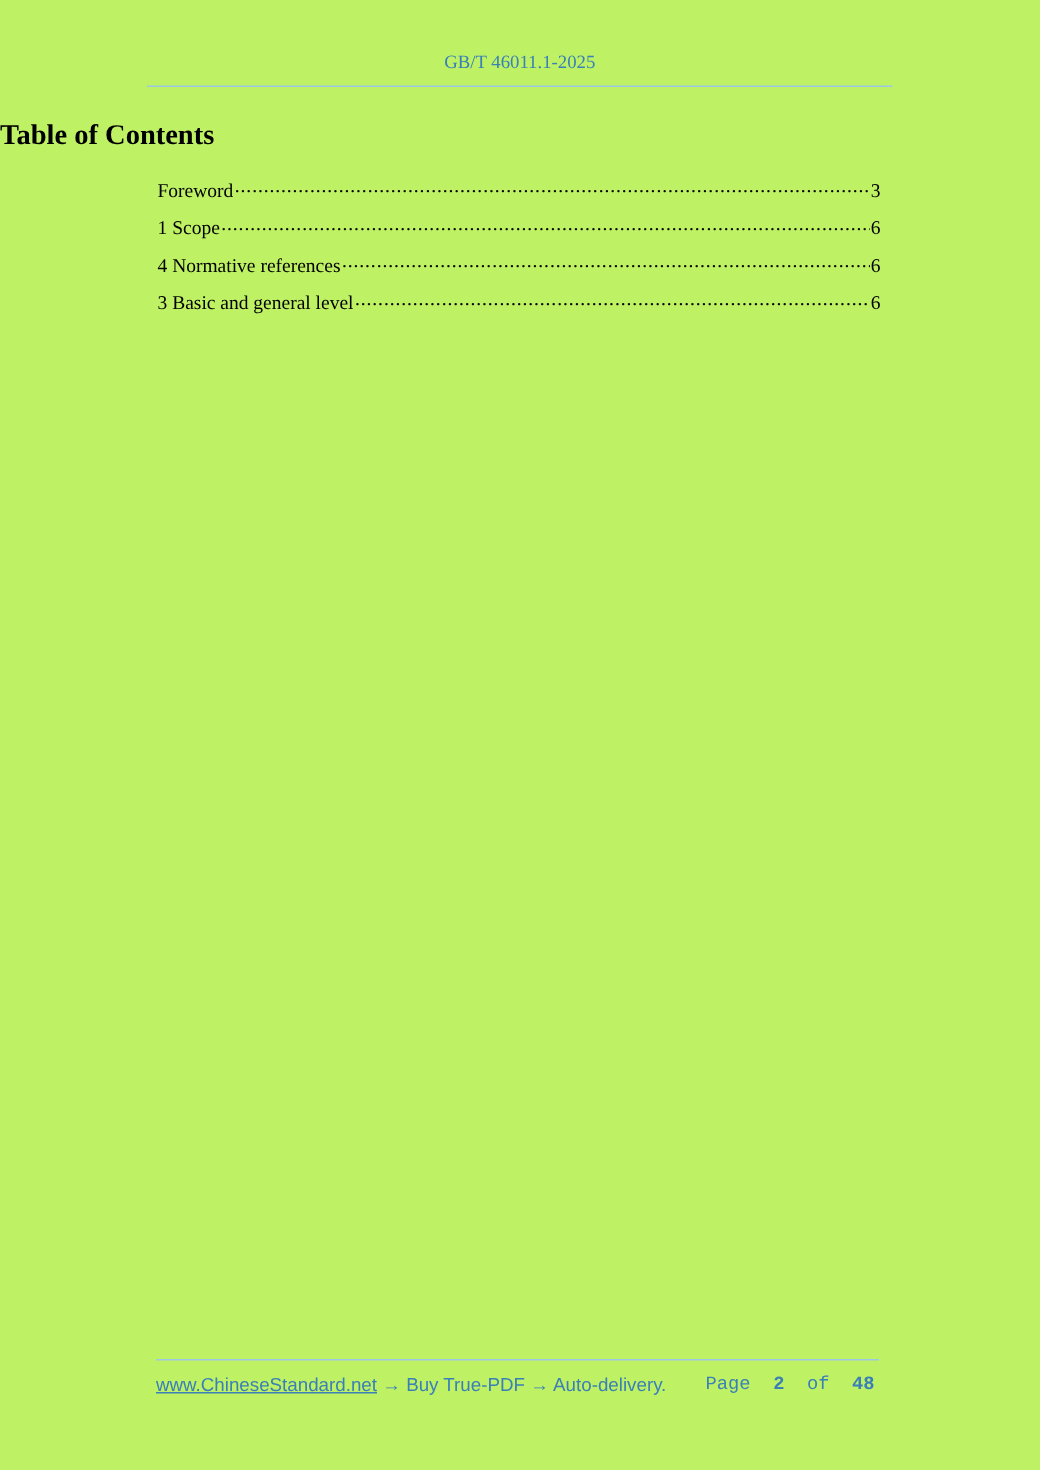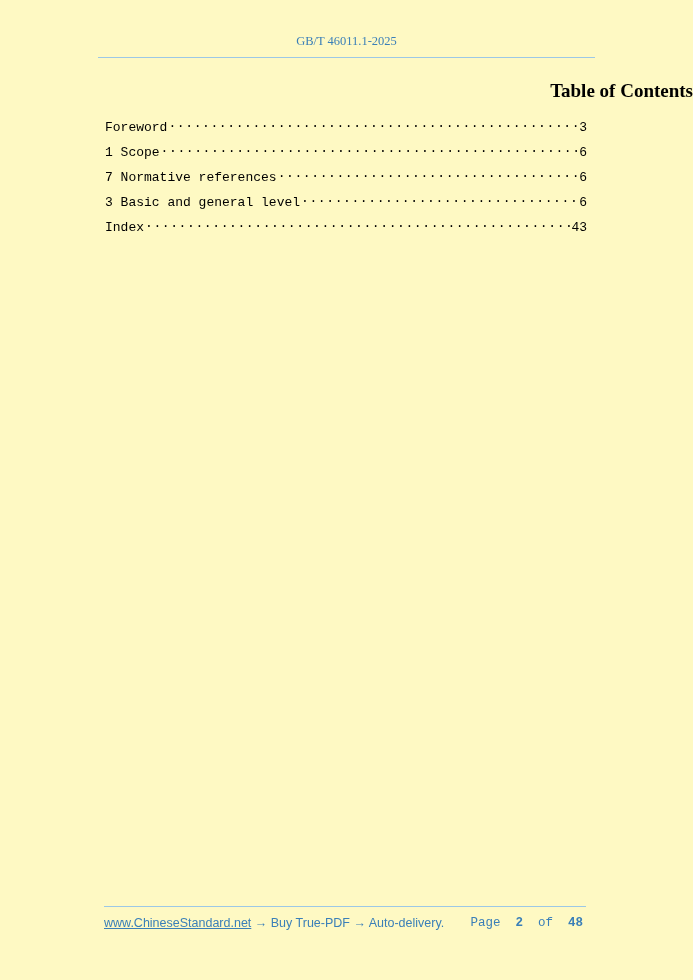--- a/index.html
+++ b/index.html
@@ -1,33 +1,33 @@
 <!DOCTYPE html>
 <html><head>
   <meta charset="utf-8">
   <style>
     html, body { margin: 0; padding: 0; background: #ffffff; }
     body { width: 693px; height: 980px; position: relative; overflow: hidden; }
-    .page { position: absolute; left: 0; top: 0; width: 693px; height: 980px; background: #fef9c3; }
+    .page { position: absolute; left: 0; top: 0; width: 693px; height: 980px; background: #bef264; }
     .header-code {
       position: absolute; left: 0; width: 693px; top: 34px; text-align: center;
       font-family: "Liberation Serif", serif; font-size: 12.5px; color: #3a7fb8;
     }
     .header-rule {
       position: absolute; left: 98px; width: 497px; top: 57px; height: 0;
       border-top: 1px solid #9cc8e6;
     }
     .toc-title {
-      position: absolute; left: 0; width: 693px; top: 80px; text-align: right;
+      position: absolute; left: 0; width: 693px; top: 80px; text-align: left;
       font-family: "Liberation Serif", serif; font-weight: bold; font-size: 19px; color: #000;
     }
     .toc-list {
       position: absolute; left: 105px; width: 482px; top: 117px;
       list-style: none; margin: 0; padding: 0;
-      font-family: Liberation Mono, monospace; font-size: 13px; color: #000;
+      font-family: Liberation Serif, serif; font-size: 13px; color: #000;
     }
     .toc-item {
       display: flex; align-items: baseline; height: 25.1px; line-height: 18px; white-space: nowrap;
     }
     .toc-label { flex: 0 0 auto; }
     .toc-leader {
       flex: 1 1 auto; overflow: hidden; margin: 0 1px;
       position: relative; height: 14px;
     }
     .toc-leader::before {
@@ -62,33 +62,28 @@
       <span class="toc-label">Foreword</span>
       <span class="toc-leader"></span>
       <span class="toc-page">3</span>
     </li>
     <li class="toc-item">
       <span class="toc-label">1 Scope</span>
       <span class="toc-leader"></span>
       <span class="toc-page">6</span>
     </li>
     <li class="toc-item">
-      <span class="toc-label">7 Normative references</span>
+      <span class="toc-label">4 Normative references</span>
       <span class="toc-leader"></span>
       <span class="toc-page">6</span>
     </li>
     <li class="toc-item">
       <span class="toc-label">3 Basic and general level</span>
       <span class="toc-leader"></span>
       <span class="toc-page">6</span>
-    </li>
-    <li class="toc-item">
-      <span class="toc-label">Index</span>
-      <span class="toc-leader"></span>
-      <span class="toc-page">43</span>
     </li>
   </ul>
 
   <div class="footer-rule"></div>
 
   <div class="footer">
     <span class="footer-left">
       <a class="footer-link">www.ChineseStandard.net</a><span> → </span><span>Buy True-PDF</span><span> → </span><span>Auto-delivery.</span>
     </span>
     <span class="footer-right">

